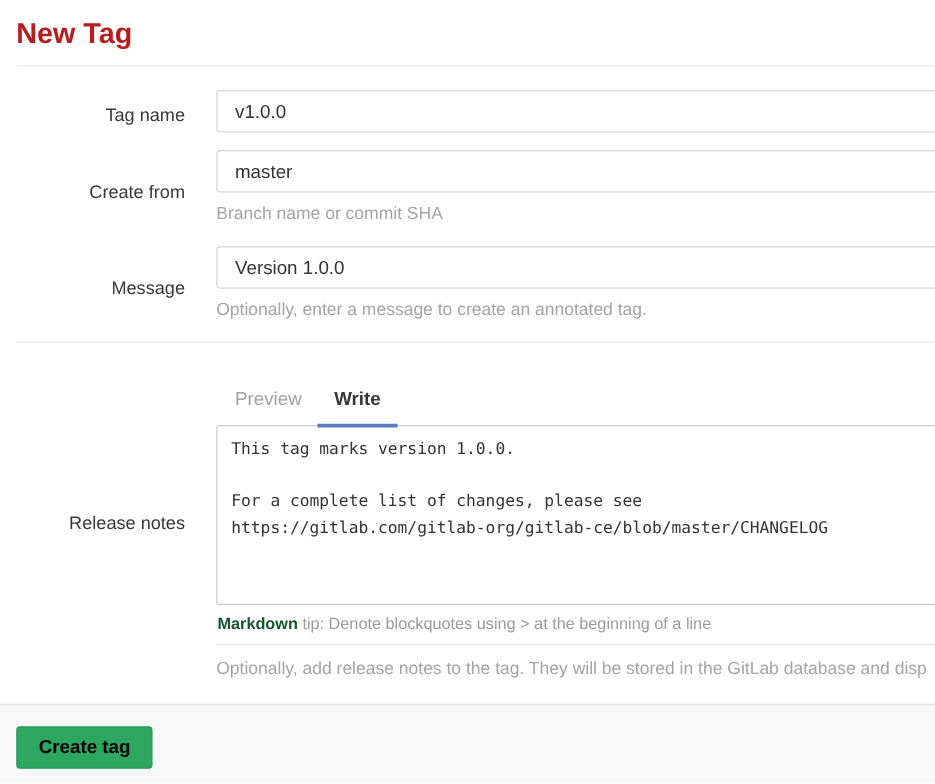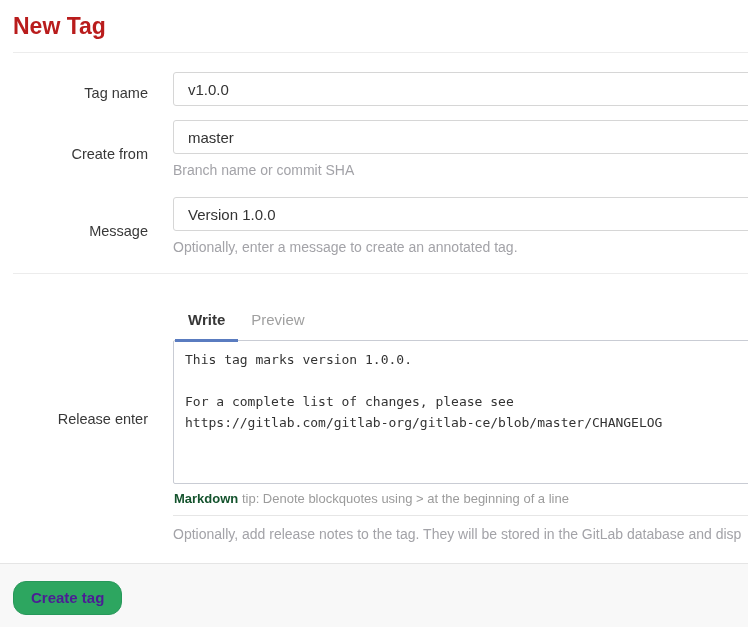--- a/index.html
+++ b/index.html
@@ -124,26 +124,26 @@
     margin-top: 20px;
     flex: 1 0 auto;
     background: #f8f8f8;
     border-top: 1px solid #e5e5e5;
     padding: 17px 0 0 13px;
   }
   .btn-create {
     display: inline-block;
     background: var(--button-green, #2da660);
     border: 1px solid var(--button-green-border, #27985a);
-    color: #4c1d95;
+    color: #000000;
     font-family: "Liberation Sans", "DejaVu Sans", sans-serif;
     font-size: 15px;
     font-weight: 700;
     padding: 7px 17px 8px 17px;
-    border-radius: 13px;
+    border-radius: 3px;
     cursor: pointer;
     text-align: center;
   }
 </style>
 </head>
 <body>
 
 <div class="page">
 
   <h3 class="page-title">New Tag</h3>
@@ -168,26 +168,26 @@
     <label class="control-label">Message</label>
     <div class="field">
       <input class="form-control" type="text" value="Version 1.0.0" style="">
       <div class="help-block">Optionally, enter a message to create an annotated tag.</div>
     </div>
   </div>
 
   <hr class="sep2">
 
   <div class="form-group row-4">
-    <label class="control-label" style="padding-top: 2px;">Release enter</label>
+    <label class="control-label" style="padding-top: 2px;">Release notes</label>
     <div class="field">
 
       <div class="md-header">
+        <div class="md-tab">Preview</div>
         <div class="md-tab active">Write</div>
-        <div class="md-tab">Preview</div>
       </div>
 
       <textarea class="note-textarea" spellcheck="false" style="">This tag marks version 1.0.0.
 
 For a complete list of changes, please see
 https://gitlab.com/gitlab-org/gitlab-ce/blob/master/CHANGELOG</textarea>
 
       <div class="comment-toolbar">
         <span class="tip-prefix">Markdown</span><span> tip: Denote blockquotes using &gt; at the beginning of a line</span>
       </div>

